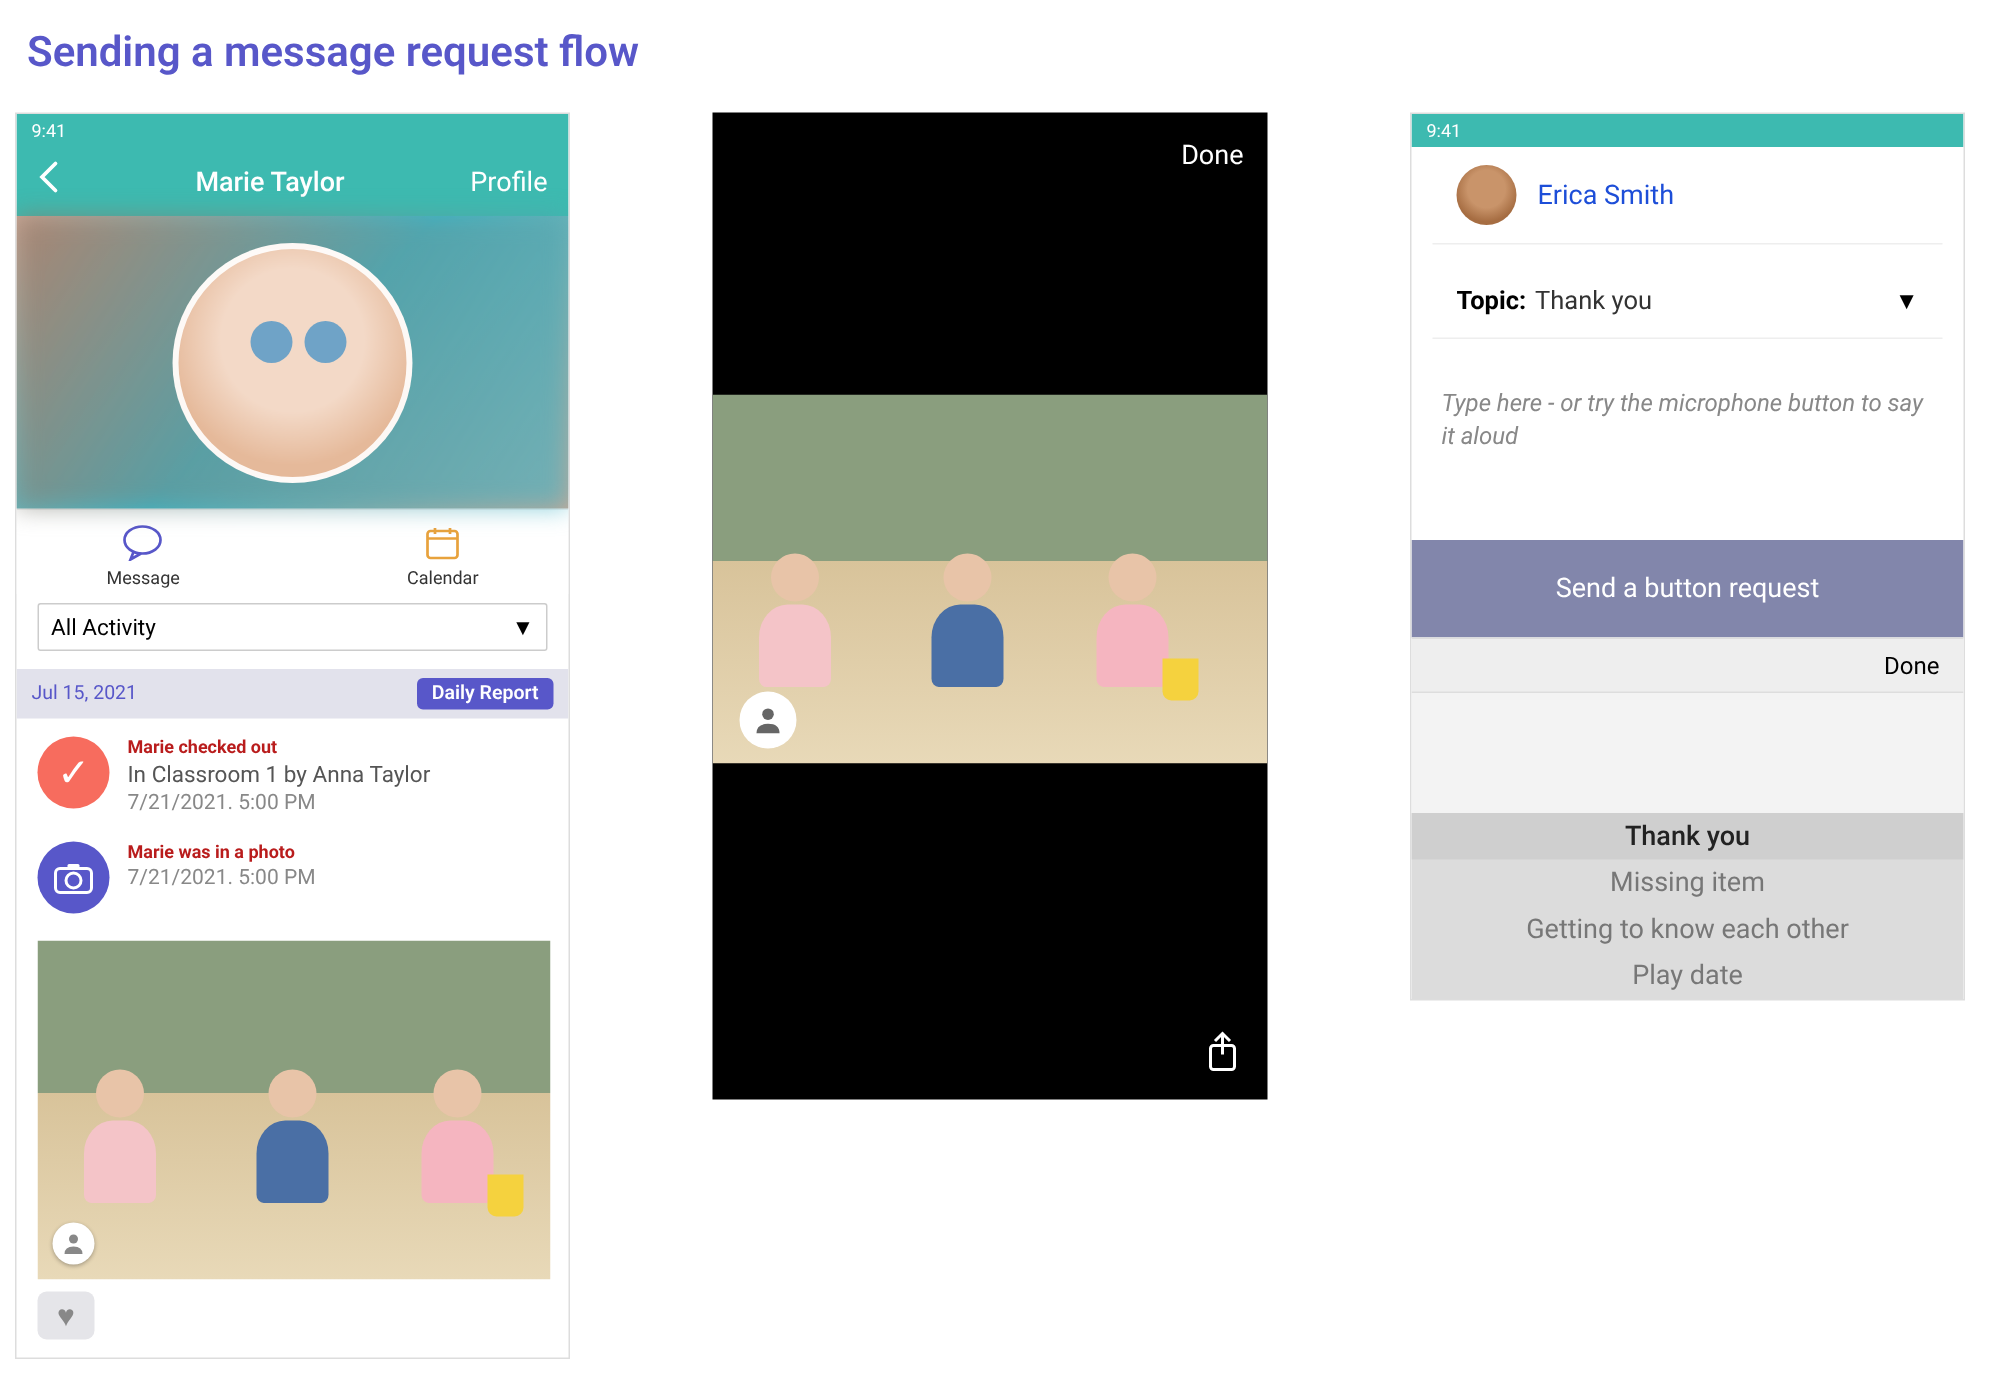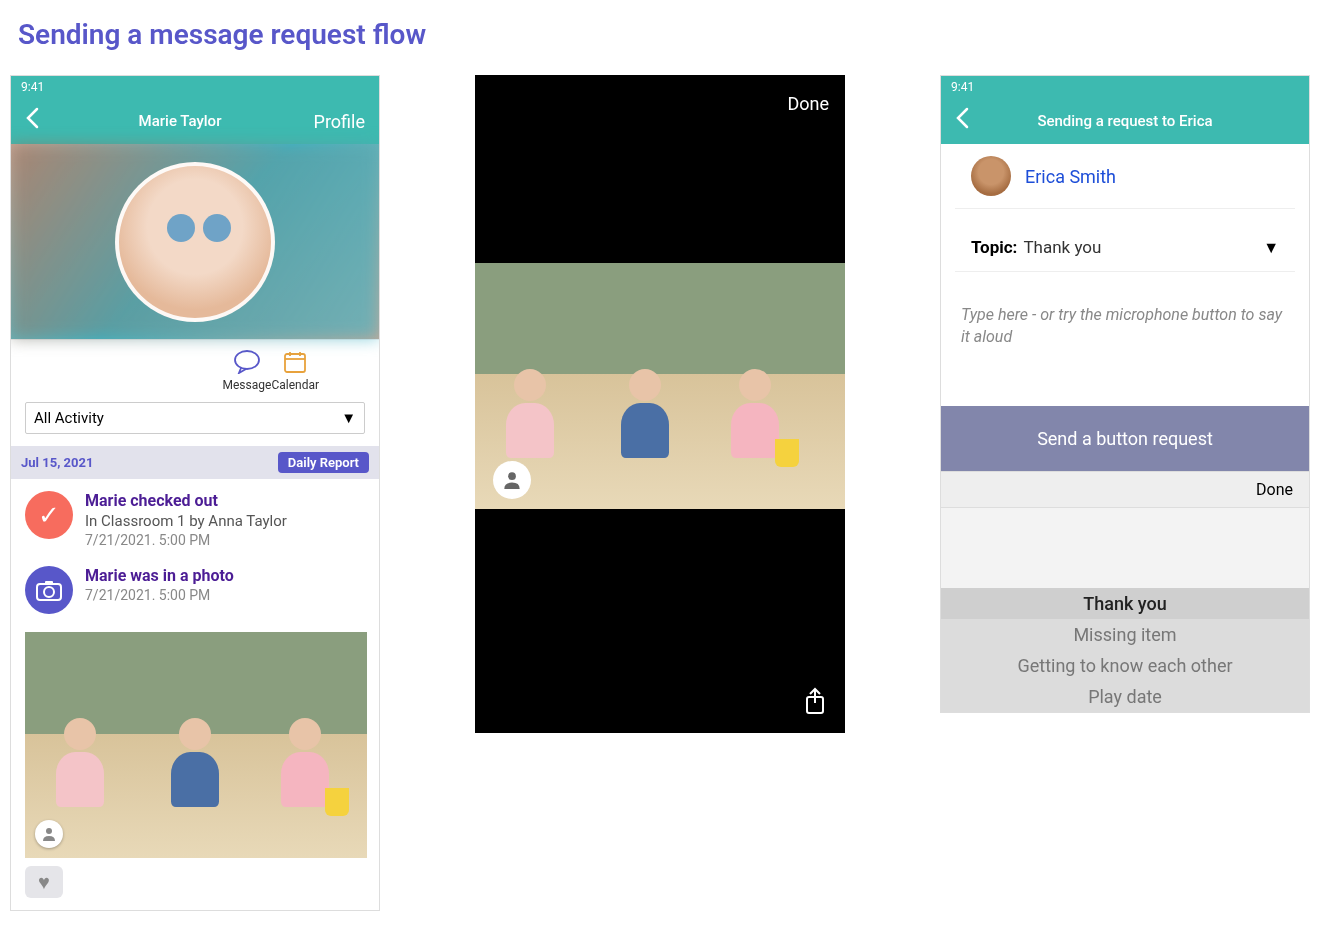--- a/index.html
+++ b/index.html
@@ -4,42 +4,42 @@
 <style>
   * { box-sizing: border-box; margin: 0; padding: 0; }
   body { font-family: -apple-system, BlinkMacSystemFont, "Segoe UI", Roboto, sans-serif; background: #fff; padding: 10px; }
   .page-title { color: #5857c9; font-size: 28px; font-weight: 600; margin: 8px 0 24px 8px; }
   .screens { display: flex; gap: 95px; align-items: flex-start; }
   .screen { width: 370px; border: 1px solid #ddd; background: #fff; position: relative; overflow: hidden; }
   .screen.photo { background: #000; border: none; height: 658px; }
   .status-bar { background: #3dbab0; color: #fff; font-size: 12px; padding: 4px 10px; height: 22px; }
   .nav-bar { background: #3dbab0; color: #fff; display: flex; align-items: center; justify-content: space-between; padding: 8px 14px; height: 46px; }
   .nav-back { font-size: 24px; cursor: pointer; width: 30px; }
-  .nav-title { font-size: 15px; font-weight: 500; flex: 1; text-align: center; }
+  .nav-title { font-size: 18px; font-weight: 500; flex: 1; text-align: center; }
   .nav-right { font-size: 18px; cursor: pointer; width: 60px; text-align: right; }
   
   
   .hero { height: 195px; position: relative; display: flex; align-items: center; justify-content: center; background: linear-gradient(135deg, #c7a998 0%, #3db8c8 50%, #c7a998 100%); }
   .hero::before { content:""; position:absolute; inset:0; background: linear-gradient(120deg, rgba(150,110,90,.6), rgba(60,180,200,.6)); filter: blur(8px);}
   .avatar-big { width: 160px; height: 160px; border-radius: 50%; background: radial-gradient(circle at 50% 40%, #f3d9c7 40%, #e5b99a 70%); border: 4px solid rgba(255,255,255,.9); position: relative; overflow:hidden; }
   .avatar-big::after{content:"";position:absolute;top:48px;left:48px;width:28px;height:28px;border-radius:50%;background:#6fa3c7;box-shadow:36px 0 0 #6fa3c7;}
-  .actions-row { display: flex; justify-content: flex-end; padding: 10px 60px 4px; border-top: 1px solid #eee; background:#fff; }
+  .actions-row { display: flex; justify-content: space-between; padding: 10px 60px 4px; border-top: 1px solid #eee; background:#fff; }
   .action-btn { display:flex; flex-direction:column; align-items:center; cursor:pointer; }
   .action-lbl { font-size: 12px; color:#333; margin-top:4px; }
   .filter-row { padding: 6px 14px 12px; }
   .select-box { width:100%; height:32px; border:1px solid #ccc; border-radius:2px; padding:4px 8px; display:flex; align-items:center; justify-content:space-between; cursor:pointer; background:#fff; font-size:15px; }
   .date-hdr { background:#e2e2ec; display:flex; justify-content:space-between; align-items:center; padding:6px 10px; }
-  .date-txt { color:#5857c9; font-size:13px; font-weight:700; }
+  .date-txt { color:#5857c9; font-size:13px; font-weight:400; }
   .badge { background:#5857c9; color:#fff; font-size:13px; padding:3px 10px; border-radius:4px; cursor:pointer; font-weight:600; }
   .feed { padding: 12px 14px; }
   .feed-item { display:flex; gap:12px; margin-bottom:18px; }
   .feed-icon { width:48px; height:48px; border-radius:50%; display:flex; align-items:center; justify-content:center; flex-shrink:0; }
   .feed-icon.check { background:#f76c5e; color:#fff; font-size:26px; }
   .feed-icon.camera { background:#5857c9; color:#fff; }
-  .feed-body h4 { font-size:16px; font-weight:700; color:#4c1d95; margin-bottom:2px; }
+  .feed-body h4 { font-size:12px; font-weight:700; color:#b91c1c; margin-bottom:2px; }
   .feed-body p { font-size:15px; color:#555; margin-bottom:2px; }
   .feed-body .ts { font-size:14px; color:#888; }
   .feed-photo { width: 342px; height: 226px; margin-top:4px; position:relative; overflow:hidden; }
   .sand-scene { width:100%; height:100%; background: linear-gradient(to bottom, #8a9e7e 0%, #8a9e7e 45%, #d8c39a 45%, #e8d9b8 100%); position:relative; }
   .kid { position:absolute; bottom:30px; width:70px; height:110px; }
   .kid.k1 { left:20px; } .kid.k2 { left:135px; } .kid.k3 { left:245px; }
   .kid .head{width:32px;height:32px;border-radius:50%;background:#e8c4a8;margin:0 auto;}
   .kid .body{width:48px;height:55px;border-radius:40% 40% 10% 10%;margin:2px auto 0;}
   .k1 .body{background:#f4c4c8;} .k2 .body{background:#4a6fa5;} .k3 .body{background:#f5b5c0;}
   .bucket{position:absolute;bottom:42px;left:300px;width:24px;height:28px;background:#f5d23e;border-radius:0 0 6px 6px;}
@@ -199,29 +199,20 @@
       <svg width="24" height="28" viewBox="0 0 24 28">
           <rect x="4" y="10" width="16" height="16" rx="2" fill="none" stroke="#fff" stroke-width="2"></rect>
           <line x1="12" y1="2" x2="12" y2="16" stroke="#fff" stroke-width="2"></line>
           <path d="M7 7 L12 2 L17 7" fill="none" stroke="#fff" stroke-width="2"></path>
         </svg>
     </div>
   </div>
 
   <div class="screen">
     <div class="status-bar">9:41</div>
-    <div class="nav-bar">
-      <div class="nav-back">
-        <svg width="14" height="22" viewBox="0 0 14 22">
-            <path d="M12 2 L3 11 L12 20" stroke="#fff" stroke-width="2.5" fill="none" stroke-linecap="round"></path>
-          </svg>
-      </div>
-      <div class="nav-title">Sending a request to Erica</div>
-      <div style="width:30px"></div>
-    </div>
     <div class="recipient-row">
       <div class="avatar-sm"></div>
       <div class="recipient-name">Erica Smith</div>
     </div>
     <div class="topic-row">
       <span class="topic-lbl">Topic:</span>
       <span class="topic-val">Thank you</span>
       <span>▼</span>
     </div>
     <div class="msg-area">Type here - or try the microphone button to say it aloud</div>

